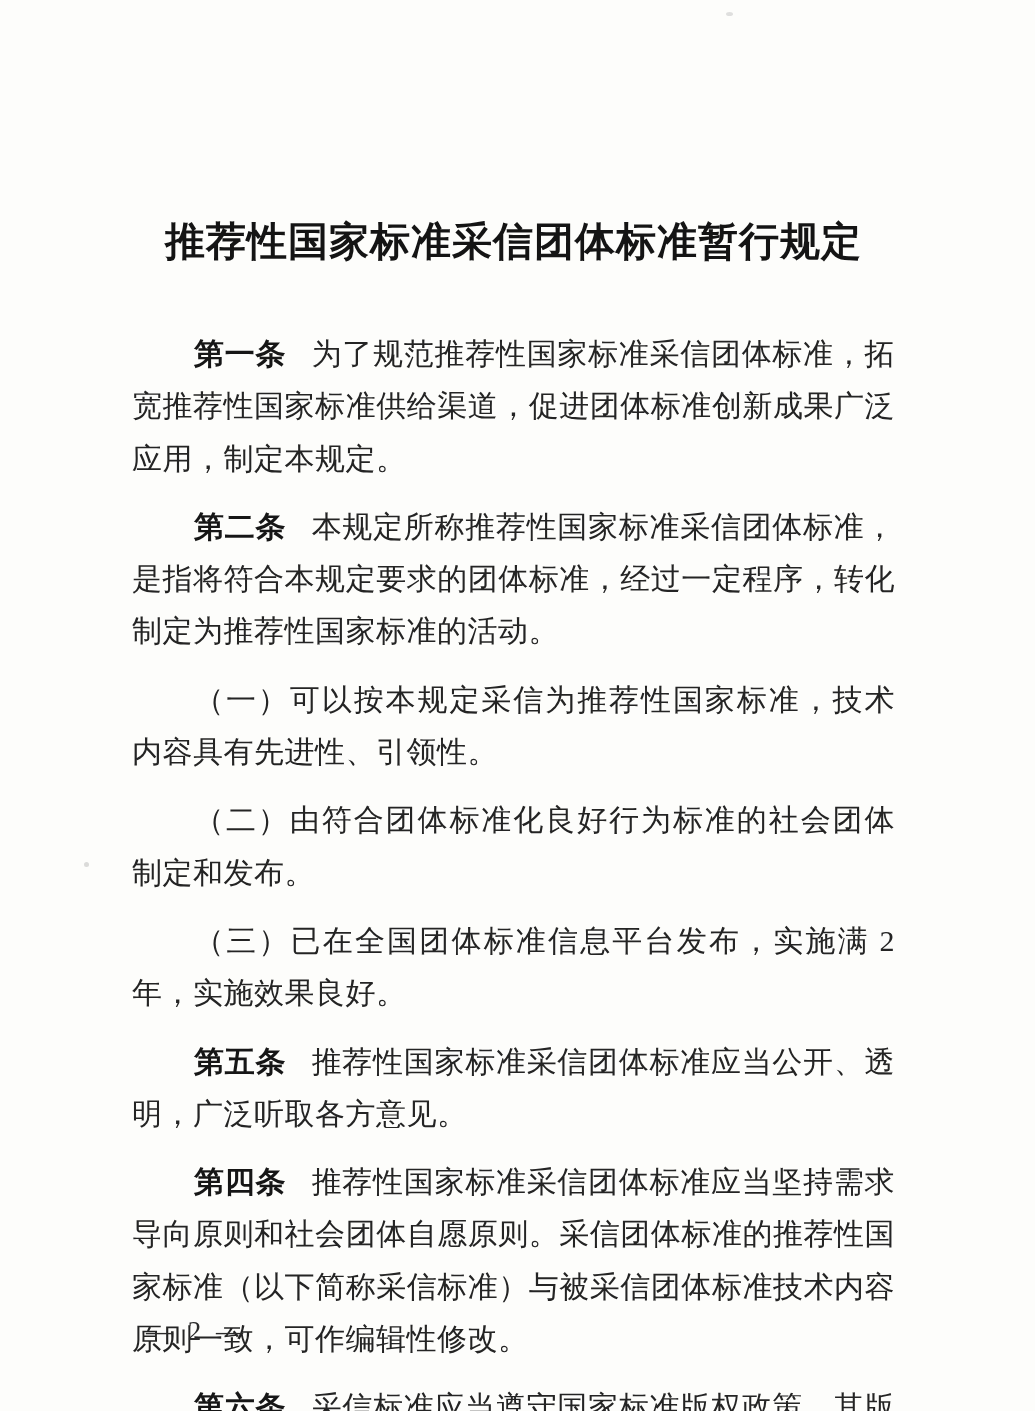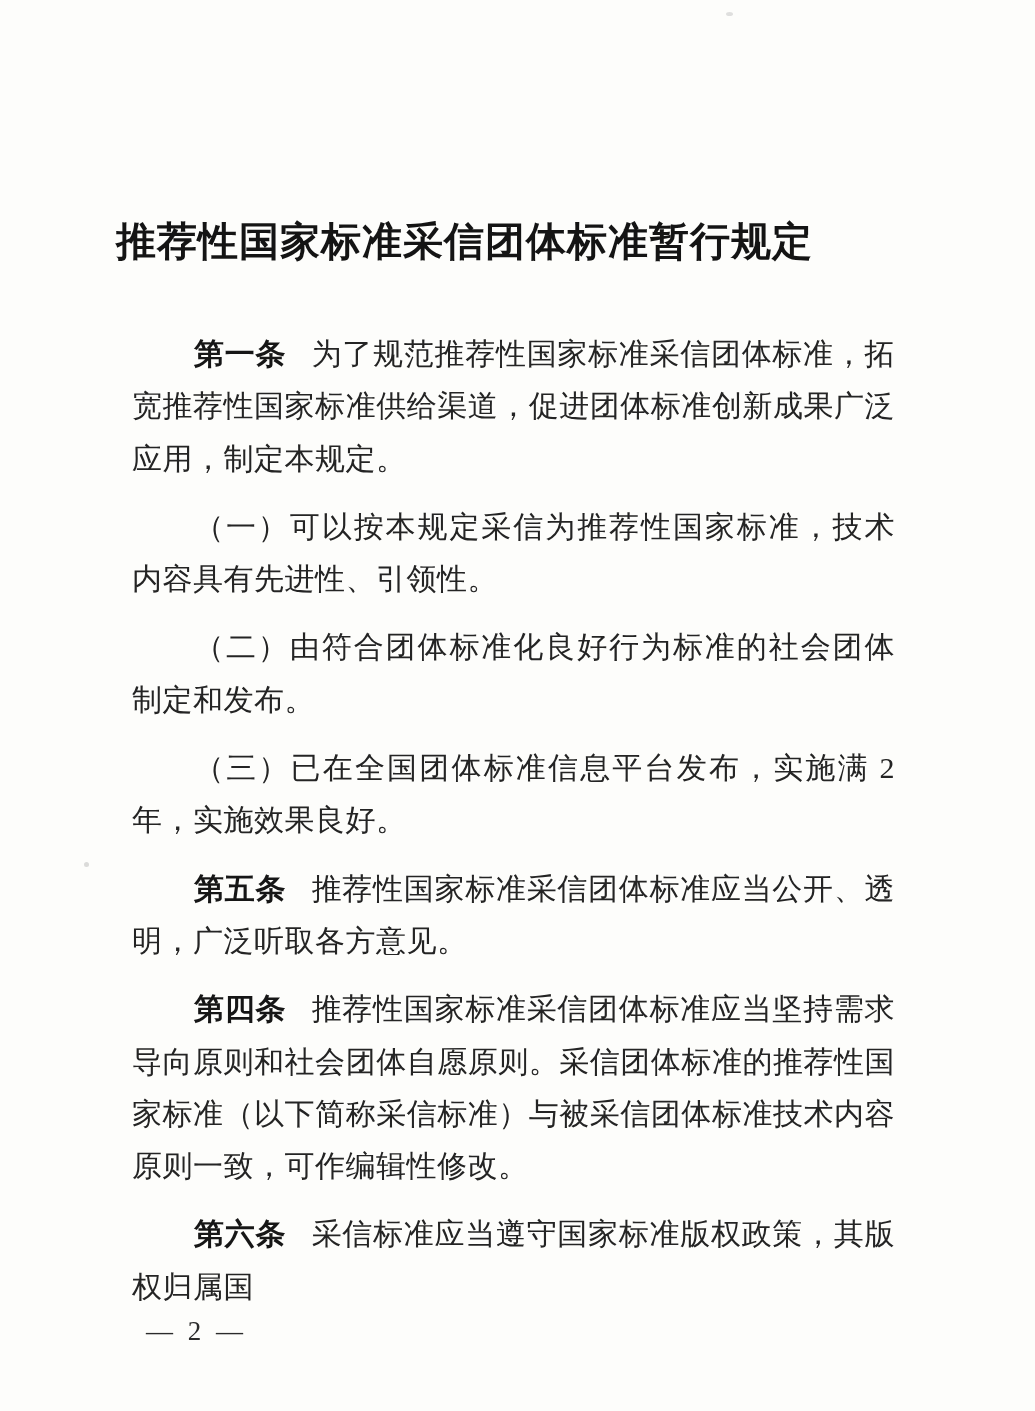--- a/index.html
+++ b/index.html
@@ -17,20 +17,21 @@
     color: #1f1f1f;
   }
   .content {
     position: absolute;
     left: 116px;
     top: 206px;
     width: 795px;
   }
   .doc-title {
     margin: 0 0 50px 0;
+    text-align: center;
     font-size: 40px;
     line-height: 72px;
     font-weight: 700;
     letter-spacing: 1px;
     color: #141414;
     white-space: nowrap;
   }
   .para {
     margin: 16px;
     font-size: 30px;
@@ -84,20 +85,23 @@
   <span class="speck speck-left"></span>
 
   <div class="content">
 
     <h1 class="doc-title">推荐性国家标准采信团体标准暂行规定</h1>
 
     <p class="para article">
       <span class="para-label">第一条</span><span>为了规范推荐性国家标准采信团体标准，拓宽推荐性国家标准供给渠道，促进团体标准创新成果广泛应用，制定本规定。</span>
     </p>
 
+    <p class="para article">
+      <span class="para-label">第二条</span><span>本规定所称推荐性国家标准采信团体标准，是指将符合本规定要求的团体标准，经过一定程序，转化制定为推荐性国家标准的活动。</span>
+    </p>
 
 
     <p class="para item">
       <span class="para-label">（一）</span><span>可以按本规定采信为推荐性国家标准，技术内容具有先进性、引领性。</span>
     </p>
 
     <p class="para item">
       <span class="para-label">（二）</span><span>由符合团体标准化良好行为标准的社会团体制定和发布。</span>
     </p>
 

